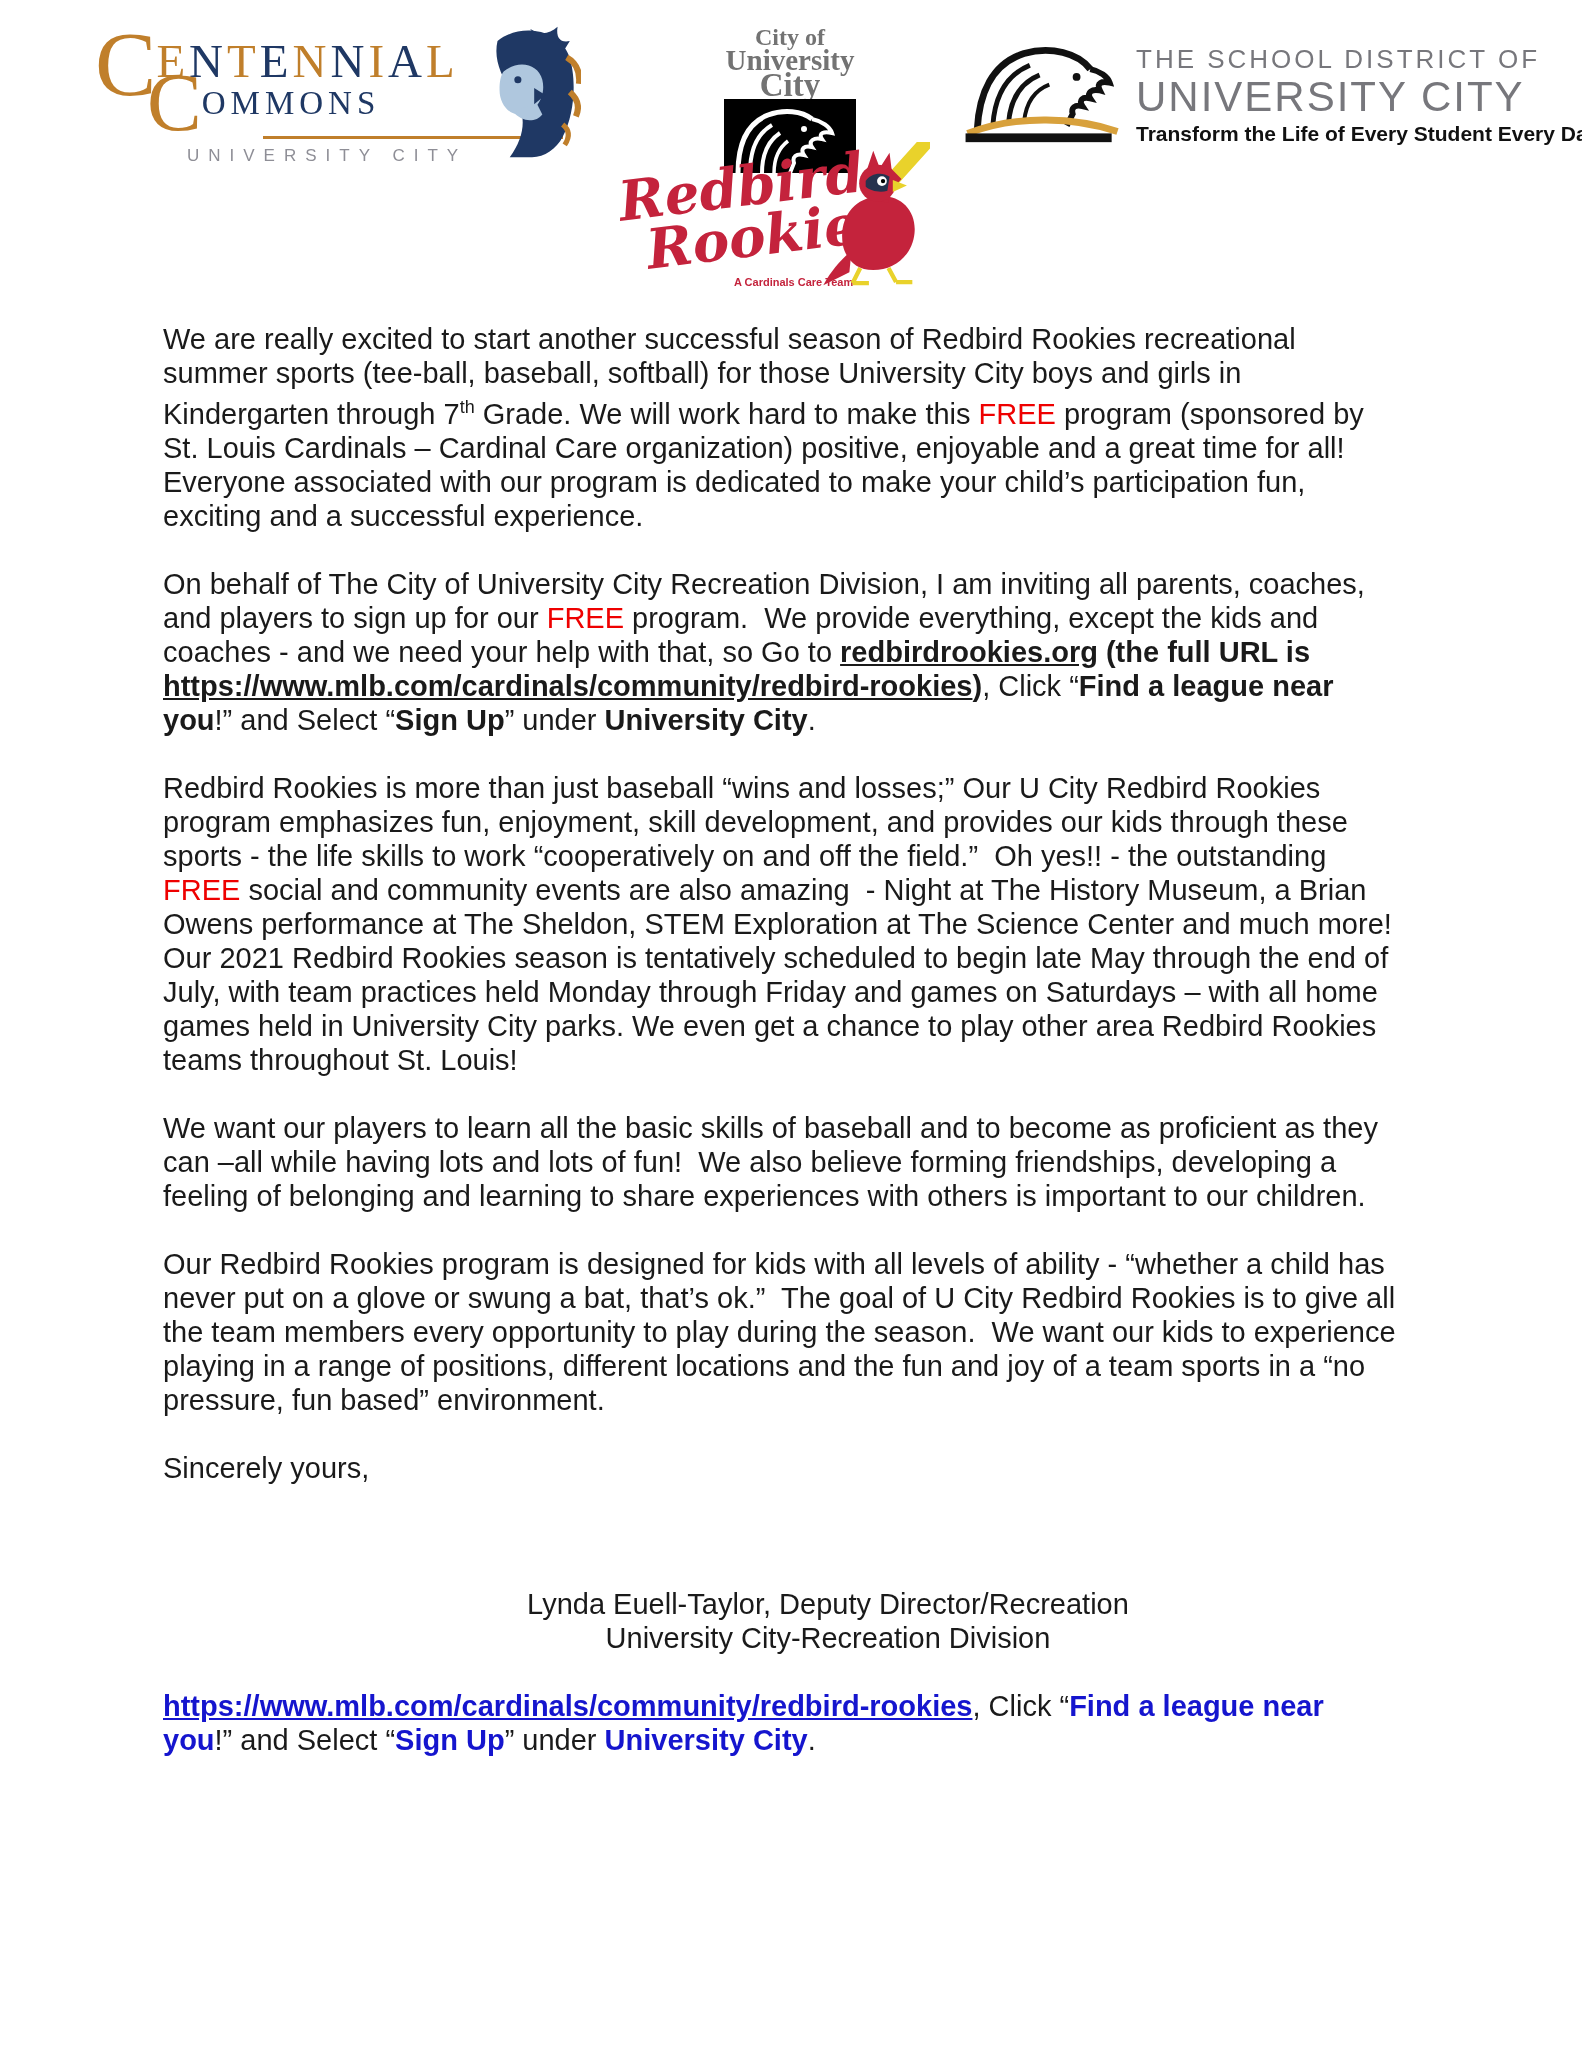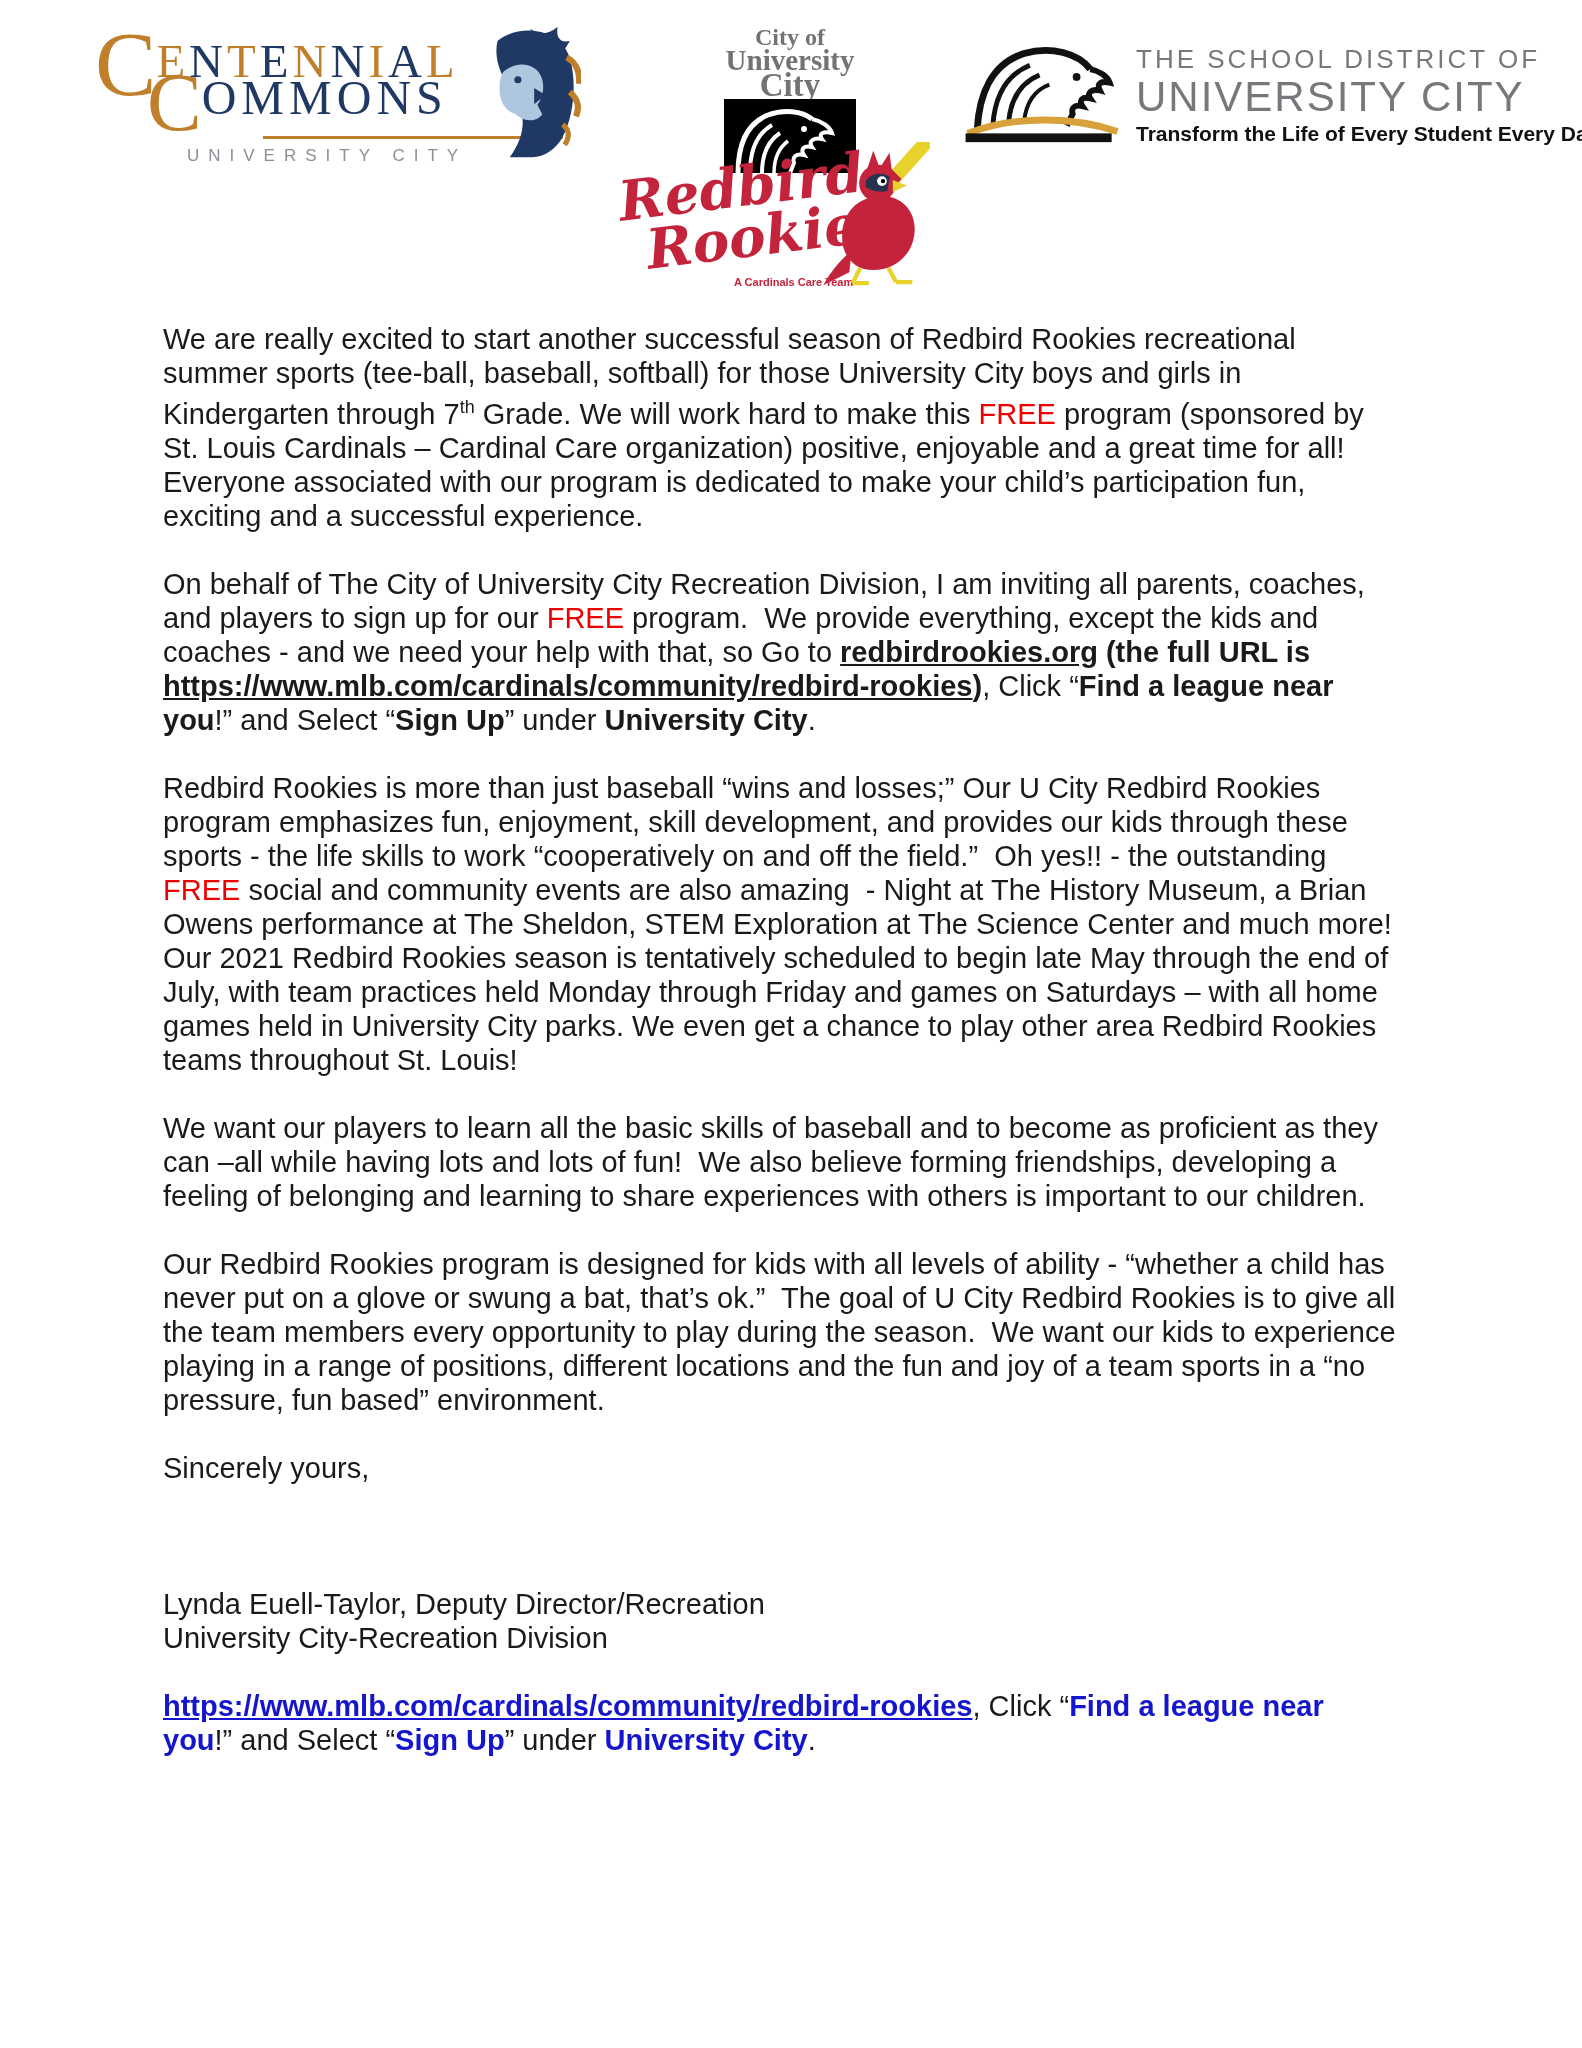--- a/index.html
+++ b/index.html
@@ -7,21 +7,21 @@
     width:1582px;height:2048px;background:#ffffff;position:relative;
     font-family:"Liberation Sans",sans-serif;color:#1a1a1a;overflow:hidden;
   }
   
   .cc-logo{position:absolute;left:95px;top:26px;width:478px;height:142px;font-family:"Liberation Serif",serif;}
   .cc-row1{position:absolute;left:0;top:-8px;white-space:nowrap;}
   .cc-row1 .bigC{font-size:92px;line-height:92px;vertical-align:-18px;}
   .cc-row1 .lt{font-size:47px;letter-spacing:4px;}
   .cc-row2{position:absolute;left:52px;top:36px;white-space:nowrap;}
   .cc-row2 .bigC{font-size:82px;line-height:82px;vertical-align:-16px;}
-  .cc-row2 .lt2{font-size:48px;letter-spacing:5px;}
+  .cc-row2 .lt2{font-size:33px;letter-spacing:5px;}
   .cc-gold{color:var(--cc-gold,#C07F2B);}
   .cc-navy{color:var(--cc-navy,#1F3864);}
   .cc-underline{position:absolute;left:168px;top:110px;width:300px;height:3px;background:var(--cc-gold,#C07F2B);}
   .cc-sub{position:absolute;left:92px;top:120px;font-family:"Liberation Sans",sans-serif;font-size:17px;letter-spacing:9px;color:#8E8E96;}
   .cc-lion{position:absolute;right:-8px;top:0;width:112px;height:134px;}
 
   .cuc-logo{position:absolute;left:702px;top:26px;width:176px;height:146px;text-align:center;font-family:"Liberation Serif",serif;font-weight:bold;color:#737373;}
   .cuc-l1{font-size:24px;line-height:22px;}
   .cuc-l2{font-size:29px;line-height:25px;}
   .cuc-l3{font-size:33px;line-height:25px;}
@@ -39,21 +39,21 @@
   .rr-word{position:absolute;font-family:"DejaVu Serif",serif;font-style:italic;font-weight:bold;color:var(--rr-red,#C4233C);transform:rotate(-7deg);white-space:nowrap;}
   .rr-w1{left:2px;top:0px;font-size:55px;}
   .rr-w2{left:30px;top:48px;font-size:55px;}
   .rr-sub{position:absolute;left:118px;top:122px;font-size:11px;font-weight:bold;color:var(--rr-red,#C4233C);white-space:nowrap;}
   .rr-bird{position:absolute;right:-14px;top:-12px;width:120px;height:152px;}
 
   
   .letter{position:absolute;left:163px;top:322px;width:1330px;font-size:29px;line-height:34px;}
   .letter p{margin:0 0 34px 0;white-space:pre-wrap;}
   .letter .sig p{margin:0;}
-  .letter .sig{margin:0 0 34px 0;}
+  .letter .sig{margin:0 0 34px 0;text-align:center;}
   .closing{margin-bottom:102px !important;}
   .seg-n{font-weight:normal;}
   .seg-b{font-weight:bold;}
   .seg-rb{font-weight:normal;color:var(--free-red,#EE0000);}
   .seg-bu{font-weight:bold;text-decoration:underline;}
   .seg-bb{font-weight:bold;color:var(--link-blue,#1515CE);}
   .seg-blu{font-weight:bold;color:var(--link-blue,#1515CE);text-decoration:underline;}
   sup.seg-sup{font-size:0.62em;}
 </style>
 </head>

